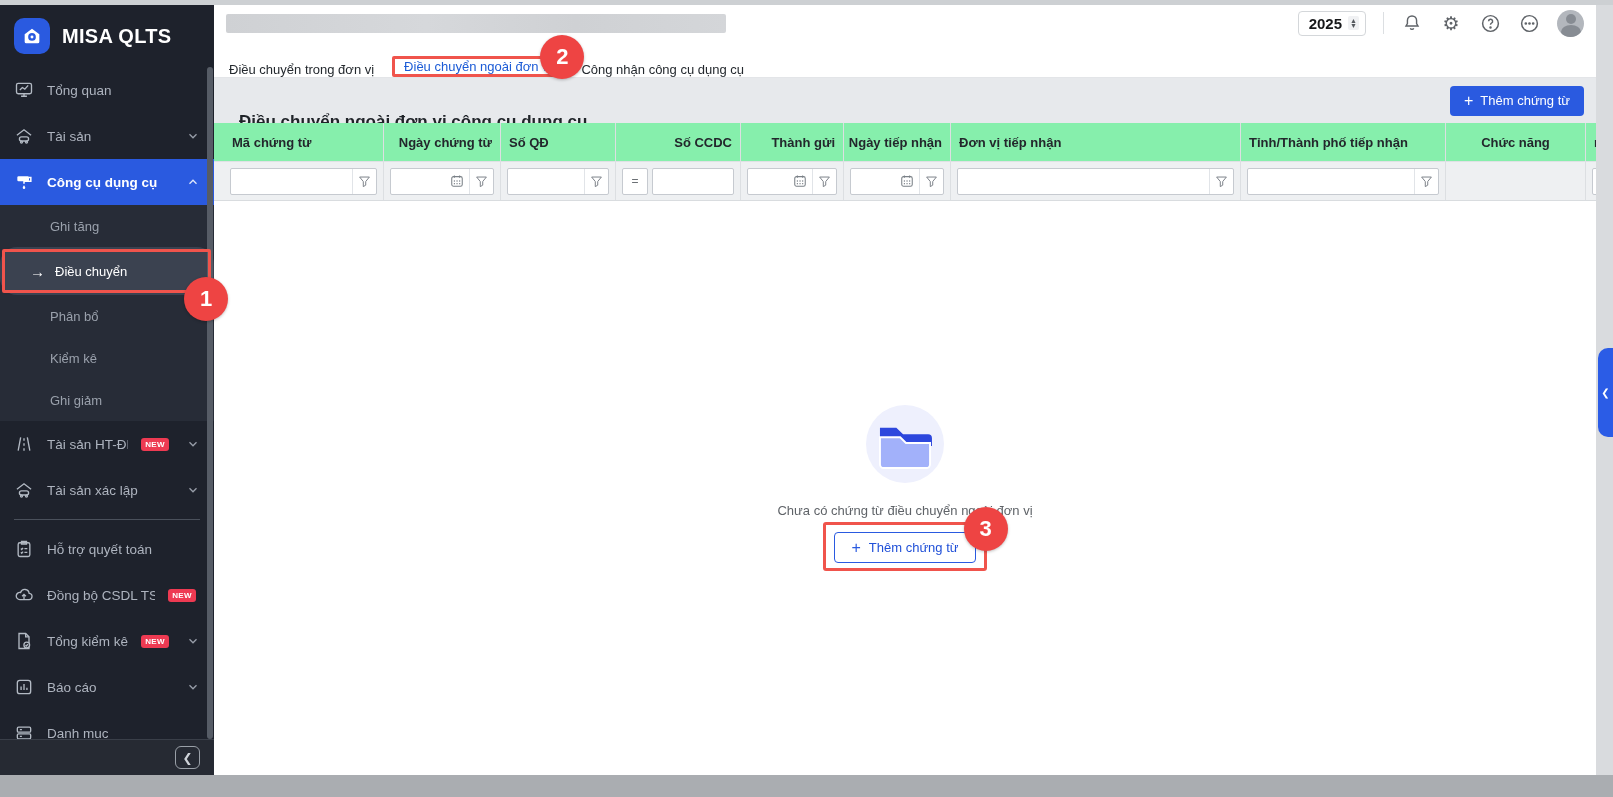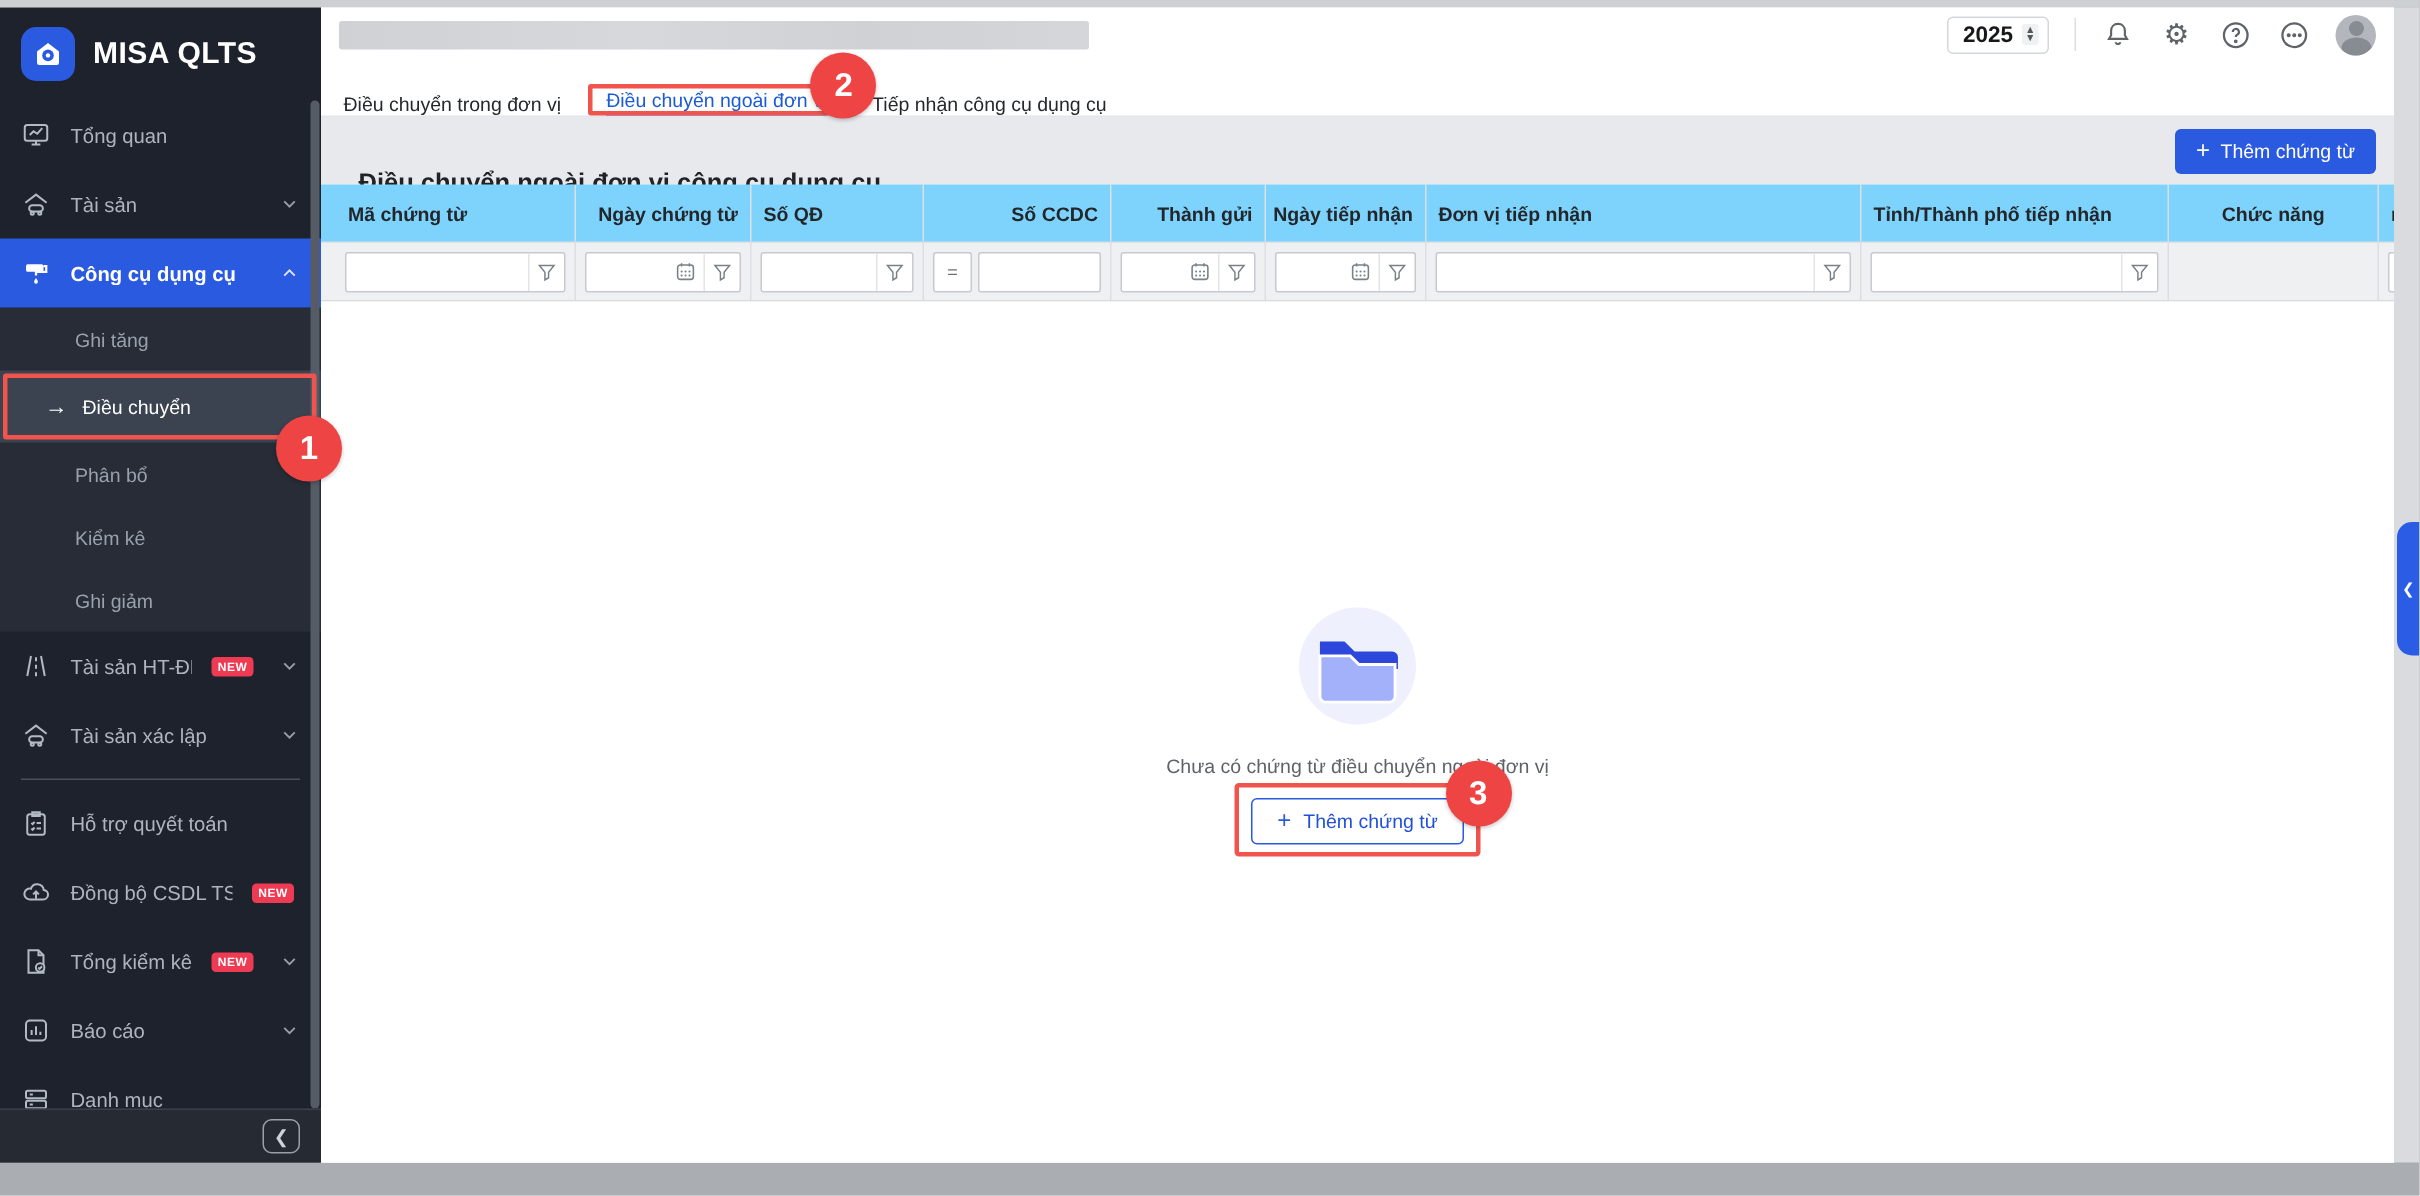--- a/index.html
+++ b/index.html
@@ -14,21 +14,21 @@
   .sb-scrollbar { position:absolute; right:1px; top:62px; bottom:36px; width:6px; background:#565c66; border-radius:3px; }
   .logo-row { display:flex; align-items:center; gap:12px; height:62px; padding:0 14px; }
   .logo-badge { width:36px; height:36px; border-radius:10px; background:#2a5ae0; display:flex; align-items:center; justify-content:center; flex:0 0 auto; }
   .brand { color:#fff; font-weight:bold; font-size:20px; letter-spacing:.3px; }
   .sb-item { display:flex; align-items:center; gap:13px; height:46px; padding:0 14px; font-size:13.5px; cursor:pointer; position:relative; }
   .sb-item .lbl { flex:1 1 auto; white-space:nowrap; overflow:hidden; }
   .sb-item.active { background:#2a5ae0; color:#fff; font-weight:bold; }
   .sb-icon { width:20px; height:20px; flex:0 0 auto; display:flex; align-items:center; justify-content:center; }
   .chev { width:14px; height:14px; flex:0 0 auto; opacity:.85; }
   .submenu { background:#272c37; }
-  .sub-item { display:flex; align-items:center; height:42px; padding:0 14px 0 50px; font-size:13px; color:#9aa1ac; cursor:pointer; position:relative; }
+  .sub-item { display:flex; align-items:center; height:42px; padding:0 14px 0 50px; font-size:13px; color:#9aa1ac; cursor:pointer; position:relative;border-radius:17px; }
   .sub-item.selected { background:#3b4250; color:#fff; height:48px; padding-left:30px; gap:10px; }
   .sub-arrow { color:#fff; font-size:15px; }
   .sb-divider { height:1px; background:#4a505b; margin:6px 14px; }
   .new-badge { background:#ee3a52; color:#fff; font-size:8px; font-weight:bold; border-radius:3px; padding:2px 4px; margin-right:4px; letter-spacing:.4px; flex:0 0 auto; }
   .sb-footer { position:absolute; left:0; right:0; bottom:0; height:36px; background:#262a33; border-top:1px solid #3a3f49; display:flex; align-items:center; justify-content:flex-end; padding:0 14px; }
   .collapse-btn { width:25px; height:23px; border:1.5px solid #9aa0a8; border-radius:6px; color:#cfd3d9; display:flex; align-items:center; justify-content:center; font-size:12px; cursor:pointer; background:transparent; }
 
   
   .main { flex:1 1 auto; display:flex; flex-direction:column; min-width:0; background:#fff; }
   .topbar { height:36px; display:flex; align-items:center; padding:0 12px; flex:0 0 auto; }
@@ -45,21 +45,21 @@
 
   .tabsrow { height:37px; display:flex; align-items:flex-end; gap:30px; padding:0 0 0 15px; border-bottom:1px solid #e3e5e8; flex:0 0 auto; }
   .tab { display:flex; align-items:center; font-size:13px; color:#24292e; cursor:pointer; position:relative; }
   .tab.active { color:#1b5bd6; border-bottom:3px solid #2a62e0; padding-top:3px; }
 
   .titlebar { height:45px; background:#e7e9ec; display:flex; align-items:center; padding:0 12px 0 25px; flex:0 0 auto; }
   .page-title { font-size:17px; font-weight:bold; color:#1f2328;margin-top:43px; }
   .btn-primary { margin-left:auto; height:30px; background:#2a5ae0; color:#fff; border:none; border-radius:4px; font-size:13px; display:flex; align-items:center; gap:7px; padding:0 14px; cursor:pointer; font-family:inherit; }
   .plus { font-size:16px; line-height:1; font-weight:normal; }
 
-  .table-head { display:flex; background:#7dd3fc; border-bottom:1px solid #dfe2e5; flex:0 0 auto; padding-left:10px; overflow:hidden; }
+  .table-head { display:flex; background:#86efac; border-bottom:1px solid #dfe2e5; flex:0 0 auto; padding-left:10px; overflow:hidden; }
   .th { height:38px; display:flex; align-items:center; padding:0 8px; font-size:13px; font-weight:bold; color:#23272c; border-right:1px solid #dcdfe2; flex:0 0 auto; white-space:nowrap; overflow:hidden; }
   .th.r { justify-content:flex-end; }
   .filter-row { display:flex; background:#eef0f2; border-bottom:1px solid #d9dcdf; flex:0 0 auto; padding-left:10px; overflow:hidden; }
   .fc { height:38px; display:flex; align-items:center; padding:5px 6px; border-right:1px solid #dcdfe2; flex:0 0 auto; gap:4px; }
   .fbox { display:flex; align-items:center; height:27px; background:#fff; border:1px solid #c6cad0; border-radius:2px; flex:1 1 auto; min-width:0; overflow:hidden; }
   .fbox input { border:none; outline:none; flex:1 1 auto; min-width:0; height:100%; padding:0 6px; font-size:12px; font-family:inherit; background:transparent; }
   .fico { width:24px; height:100%; display:flex; align-items:center; justify-content:center; color:#7a8087; cursor:pointer; flex:0 0 auto; }
   .fico.sep { border-left:1px solid #e1e4e8; }
   .eqbox { width:26px; height:27px; background:#fff; border:1px solid #c6cad0; border-radius:2px; display:flex; align-items:center; justify-content:center; color:#6b7075; font-size:12px; flex:0 0 auto; cursor:pointer; }
 
@@ -304,21 +304,21 @@
       <div class="tabsrow">
         <div class="tab">
           <span>Điều chuyển trong đơn vị</span>
         </div>
         <div class="tab active">
           <span>Điều chuyển ngoài đơn vị</span>
           <div class="ann-box box-tab"></div>
           <div class="ann-badge badge-2">2</div>
         </div>
         <div class="tab">
-          <span>Tiếp nhận công cụ dụng cụ</span>
+          <span>Công nhận công cụ dụng cụ</span>
         </div>
       </div>
 
       <div class="titlebar">
         <div class="page-title">Điều chuyển ngoài đơn vị công cụ dụng cụ</div>
         <button class="btn-primary">
           <span class="plus">+</span>
           <span>Thêm chứng từ</span>
         </button>
       </div>

